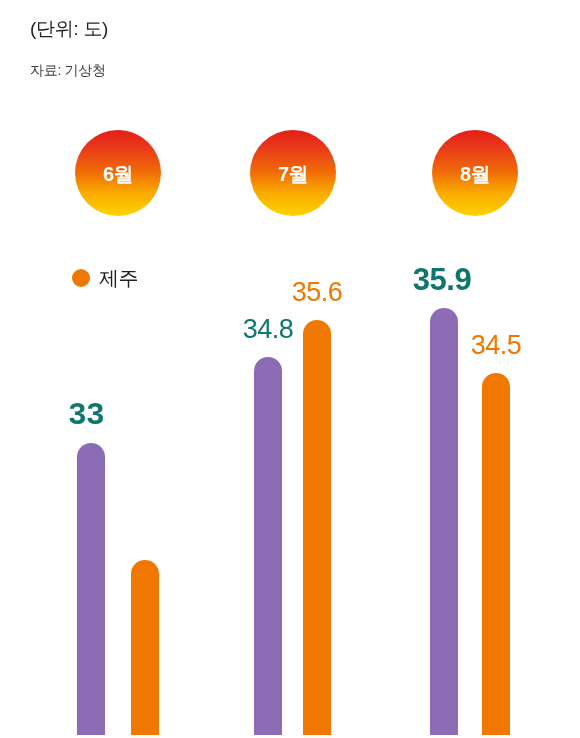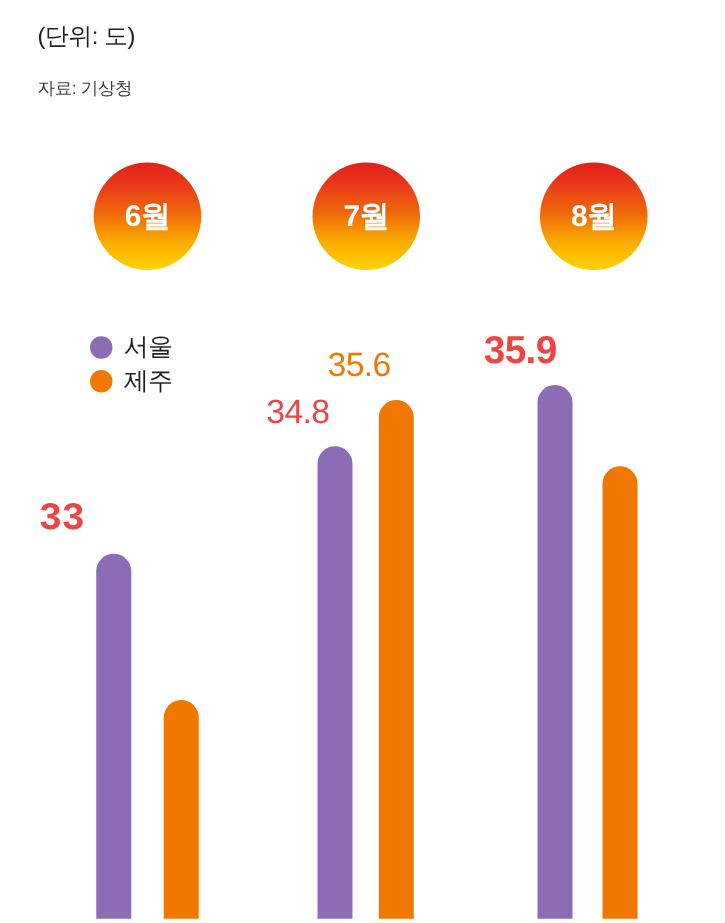--- a/index.html
+++ b/index.html
@@ -69,21 +69,21 @@
                 #e8351a 18%,
                 #f06a08 48%,
                 #f9a800 72%,
                 #ffd400 100%);
     display: flex;
     align-items: center;
     justify-content: center;
   }
   .month-bubble .month-text {
     color: #ffffff;
-    font-size: 24px;
+    font-size: 20px;
     font-weight: 700;
     letter-spacing: -0.5px;
     line-height: 1;
     margin-top: 2px;
     text-align: center;
   }
 
   
   #legend {
     position: absolute;
@@ -123,24 +123,25 @@
     bottom: 3px;
     width: 28px;
     border-radius: 14px 14px 0 0;
   }
   .bar.seoul { background: #8d6cb6; }
   .bar.jeju  { background: #f07800; }
 
   .value-label {
     position: absolute;
     width: 110px;
+    text-align: center;
     line-height: 1;
     white-space: nowrap;
   }
-  .value-label.seoul { color: #ef4444; }
+  .value-label.seoul { color: #0f766e; }
   .value-label.jeju  { color: #f07800; }
   .value-label.normal { font-size: 27px; font-weight: 400; letter-spacing: -0.5px; }
   .value-label.bold   { font-size: 31px; font-weight: 700; letter-spacing: -0.5px; }
 </style>
 </head>
 <body>
 
 <div id="header">
   <div id="title-row">
     <div id="unit-label">(단위: 도)</div>
@@ -153,24 +154,20 @@
 </div>
 <div class="month-bubble" style="left:250px; top:130px;">
   <span class="month-text">7월</span>
 </div>
 <div class="month-bubble" style="left:432px; top:130px;">
   <span class="month-text">8월</span>
 </div>
 
 <div id="legend">
   <div class="legend-row">
-    <span class="legend-dot" style="background:#8d6cb6;"></span>
-    <span class="legend-text">서울</span>
-  </div>
-  <div class="legend-row">
     <span class="legend-dot" style="background:#f07800;"></span>
     <span class="legend-text">제주</span>
   </div>
 </div>
 
 <div id="plot">
 
   <div class="value-label seoul bold" style="left:31px; top:400px;font-family:Liberation Mono, monospace;">33</div>
   <div class="bar seoul" style="left:77px; height:292px;"></div>
 
@@ -178,15 +175,16 @@
 
   <div class="value-label seoul normal" style="left:213px; top:316px;">34.8</div>
   <div class="bar seoul" style="left:254px; height:378px;"></div>
 
   <div class="value-label jeju normal" style="left:262px; top:279px;">35.6</div>
   <div class="bar jeju" style="left:303px; height:415px;"></div>
 
   <div class="value-label seoul bold" style="left:387px; top:264px;">35.9</div>
   <div class="bar seoul" style="left:430px; height:427px;"></div>
 
+  <div class="value-label jeju normal" style="left:441px; top:332px;">34.5</div>
   <div class="bar jeju" style="left:482px; height:362px;"></div>
 
 </div>
 
 </body></html>

